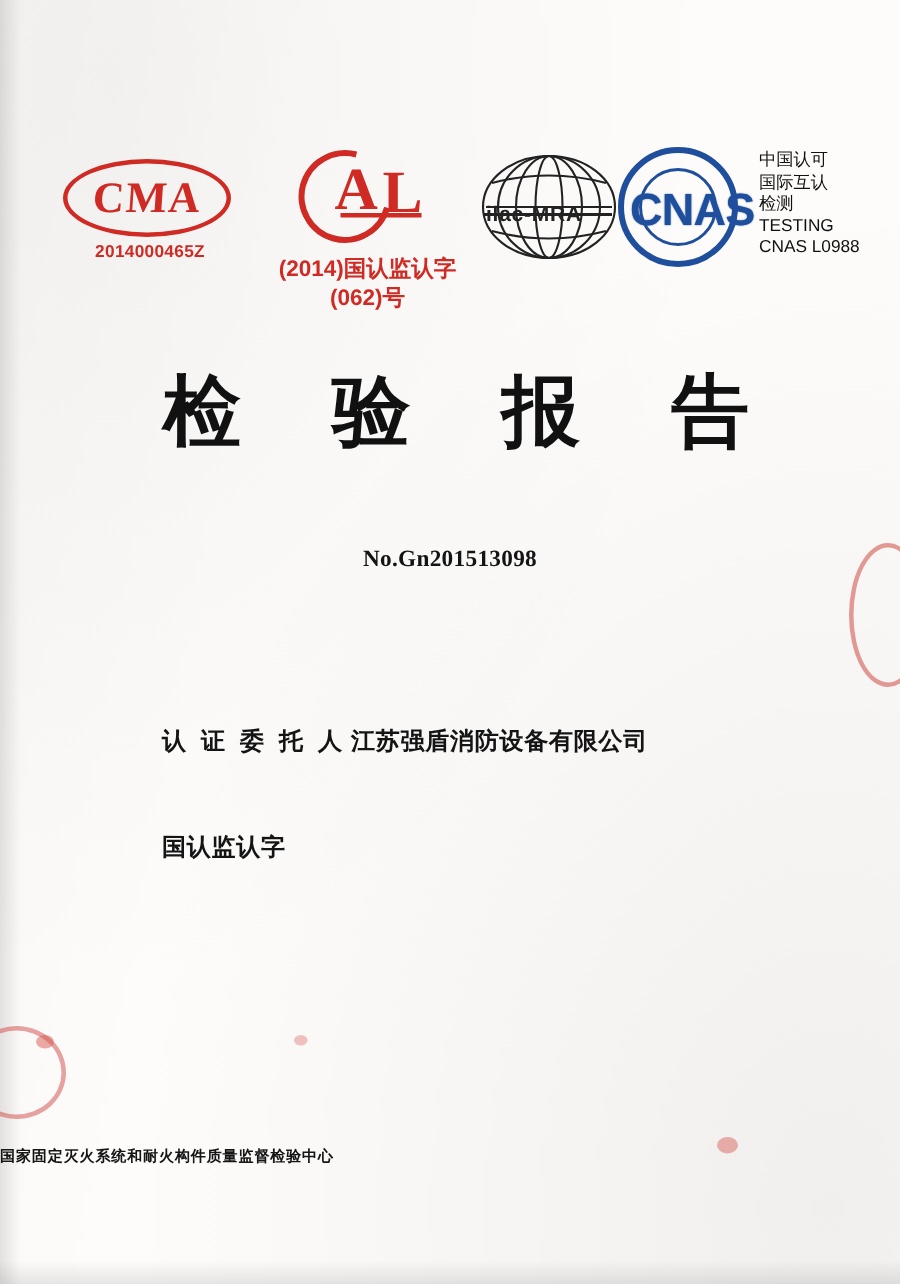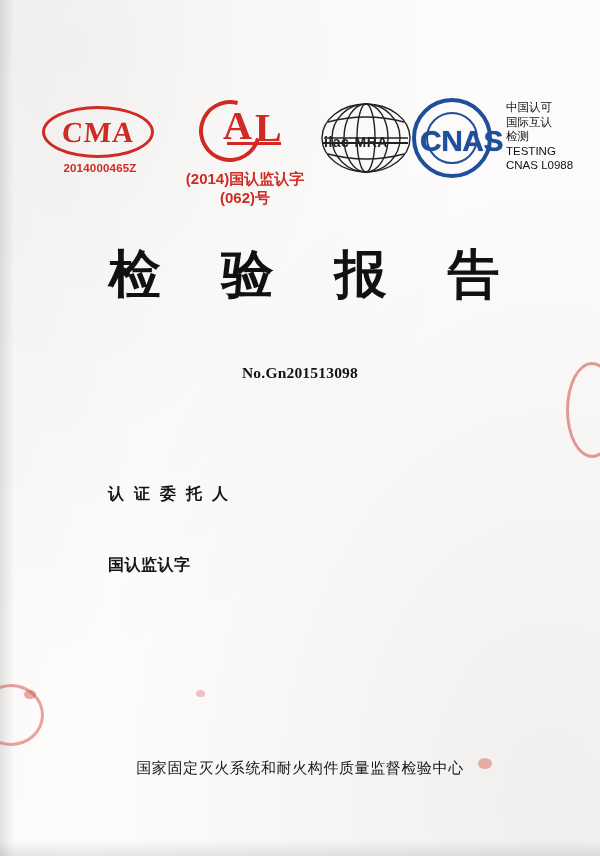--- a/index.html
+++ b/index.html
@@ -292,24 +292,24 @@
     letter-spacing: 0.5px;
     white-space: nowrap;
   }
 
   
   .footer {
     position: absolute;
     bottom: 78px;
     left: 0;
     width: 600px;
-    text-align: center;
-    font-family: "Liberation Serif", serif;
-    font-weight: normal;
-    font-size: 15px;
+    text-align: left;
+    font-family: "Liberation Serif", serif;
+    font-weight: bold;
+    font-size: 10px;
     letter-spacing: 0.6px;
     color: #151515;
   }
 
   
   .stamp-right {
     position: absolute;
     right: -18px;
     top: 362px;
     width: 46px;
@@ -421,20 +421,21 @@
 
   </div>
 
   <div class="title">检 验 报 告</div>
 
   <div class="report-no">No.Gn201513098</div>
 
   <div class="fields">
     <div class="field-row">
       <div class="field-label">认 证 委 托 人</div>
+      <div class="field-value">江苏强盾消防设备有限公司</div>
     </div>
     <div class="field-row">
     </div>
     <div class="field-row">
       <div class="field-value">国认监认字</div>
     </div>
   </div>
 
   <div class="footer">国家固定灭火系统和耐火构件质量监督检验中心</div>
 

